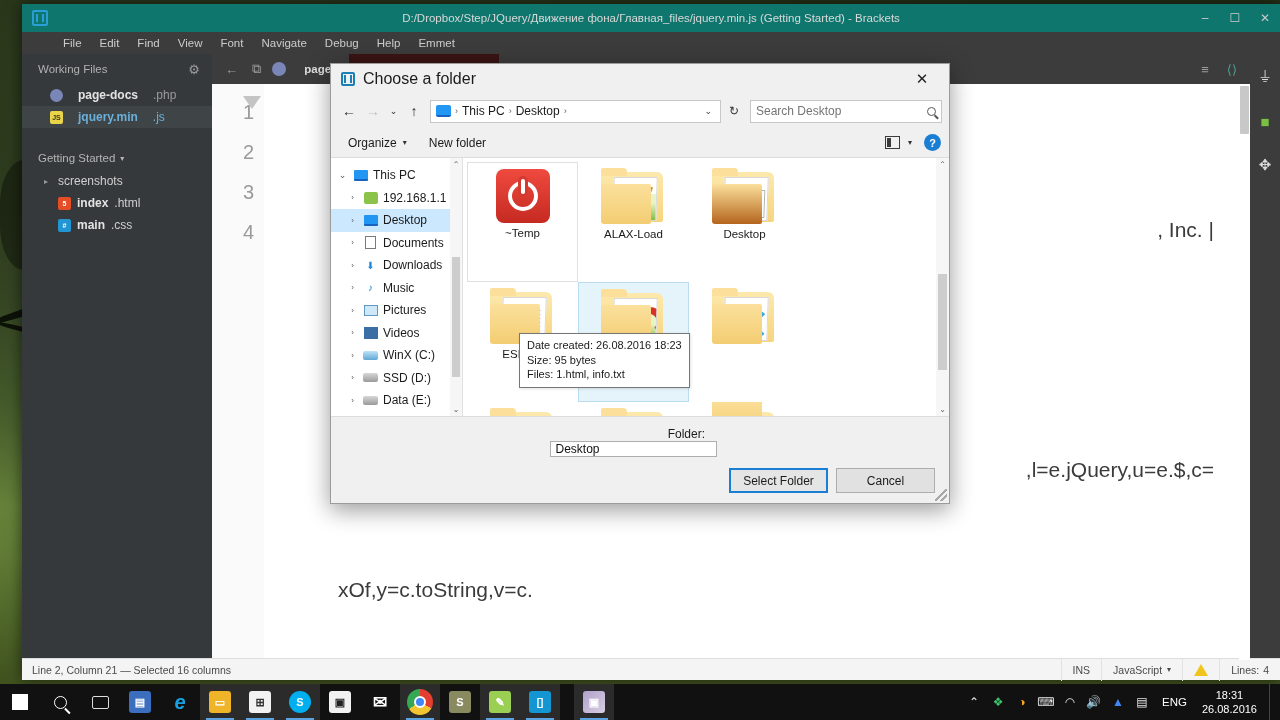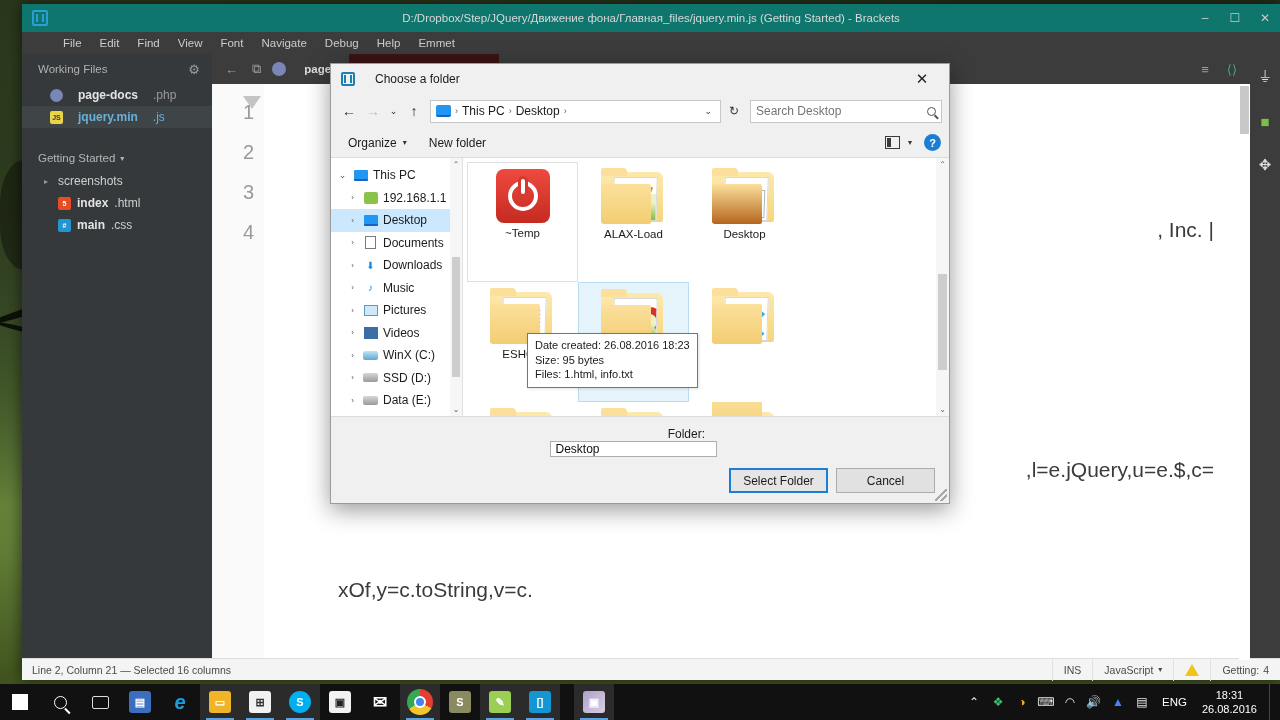--- a/index.html
+++ b/index.html
@@ -205,21 +205,21 @@
     background: #f0f0f0; flex: none;
   }
   #dlg-title .dlogo {
     width: 14px; height: 14px; border: 2px solid #1a7fb5; border-radius: 2px;
     position: relative; margin-right: 8px; flex: none;
   }
   #dlg-title .dlogo::before, #dlg-title .dlogo::after {
     content:""; position:absolute; top:1px; bottom:1px; width:2px; background:#1a7fb5;
   }
   #dlg-title .dlogo::before { left:1px; } #dlg-title .dlogo::after { right:1px; }
-  #dlg-title .t { font-size: 12px; margin-left: 12px; }
+  #dlg-title .t { font-size: 16px; }
   #dlg-title .x {
     margin-left: auto; width: 42px; height: 28px; display: flex;
     align-items: center; justify-content: center; font-size: 15px; color: #222;
   }
 
   #dlg-nav {
     height: 34px; display: flex; align-items: center; gap: 2px;
     padding: 0 7px; flex: none;
   }
   .navbtn { width: 22px; height: 24px; display: flex; align-items: center;
@@ -388,21 +388,21 @@
     background: #fff; border: 1px solid #b5b5b5;
   }
   #grid-scroll {
     position: absolute; right: 0; top: 0; bottom: 0; width: 13px; background: #f6f6f6;
     display: flex; flex-direction: column; align-items: center; justify-content: space-between;
     font-size: 8px; color: #666; padding: 2px 0;
   }
   #grid-scroll .gthumb { width: 9px; background: #cdcdcd; height: 96px; margin-top: 70px; }
 
   #tooltip {
-    position: absolute; left: 64px; top: 175px; background: #fff;
+    position: absolute; left: 56px; top: 175px; background: #fff;
     border: 1px solid #767676; padding: 4px 7px 5px; font-size: 11px;
     line-height: 14.5px; color: #1b1b1b; white-space: nowrap;
     box-shadow: 1px 1px 3px rgba(0,0,0,.12);
   }
   #cursor {
     position: absolute; left: 44px; top: 152px; width: 0; height: 0;
     pointer-events: none;
   }
 
   #dlg-footer { flex: none; padding: 10px 14px 10px 0; }
@@ -617,21 +617,21 @@
     <span class="right">
       <div>INS</div>
       <div>
         <span>JavaScript</span>
         <span style="margin-left:5px;font-size:8px;">▾</span>
       </div>
       <div>
           <span class="warn-tri"></span>
         </div>
       <div>
-        <span>Getting:</span>
+        <span>Lines:</span>
         <span style="margin-left:4px;">4</span>
       </div>
     </span>
   </div>
 </div>
 
 <div id="dialog">
 
   <div id="dlg-title">
     <span class="dlogo"></span>

